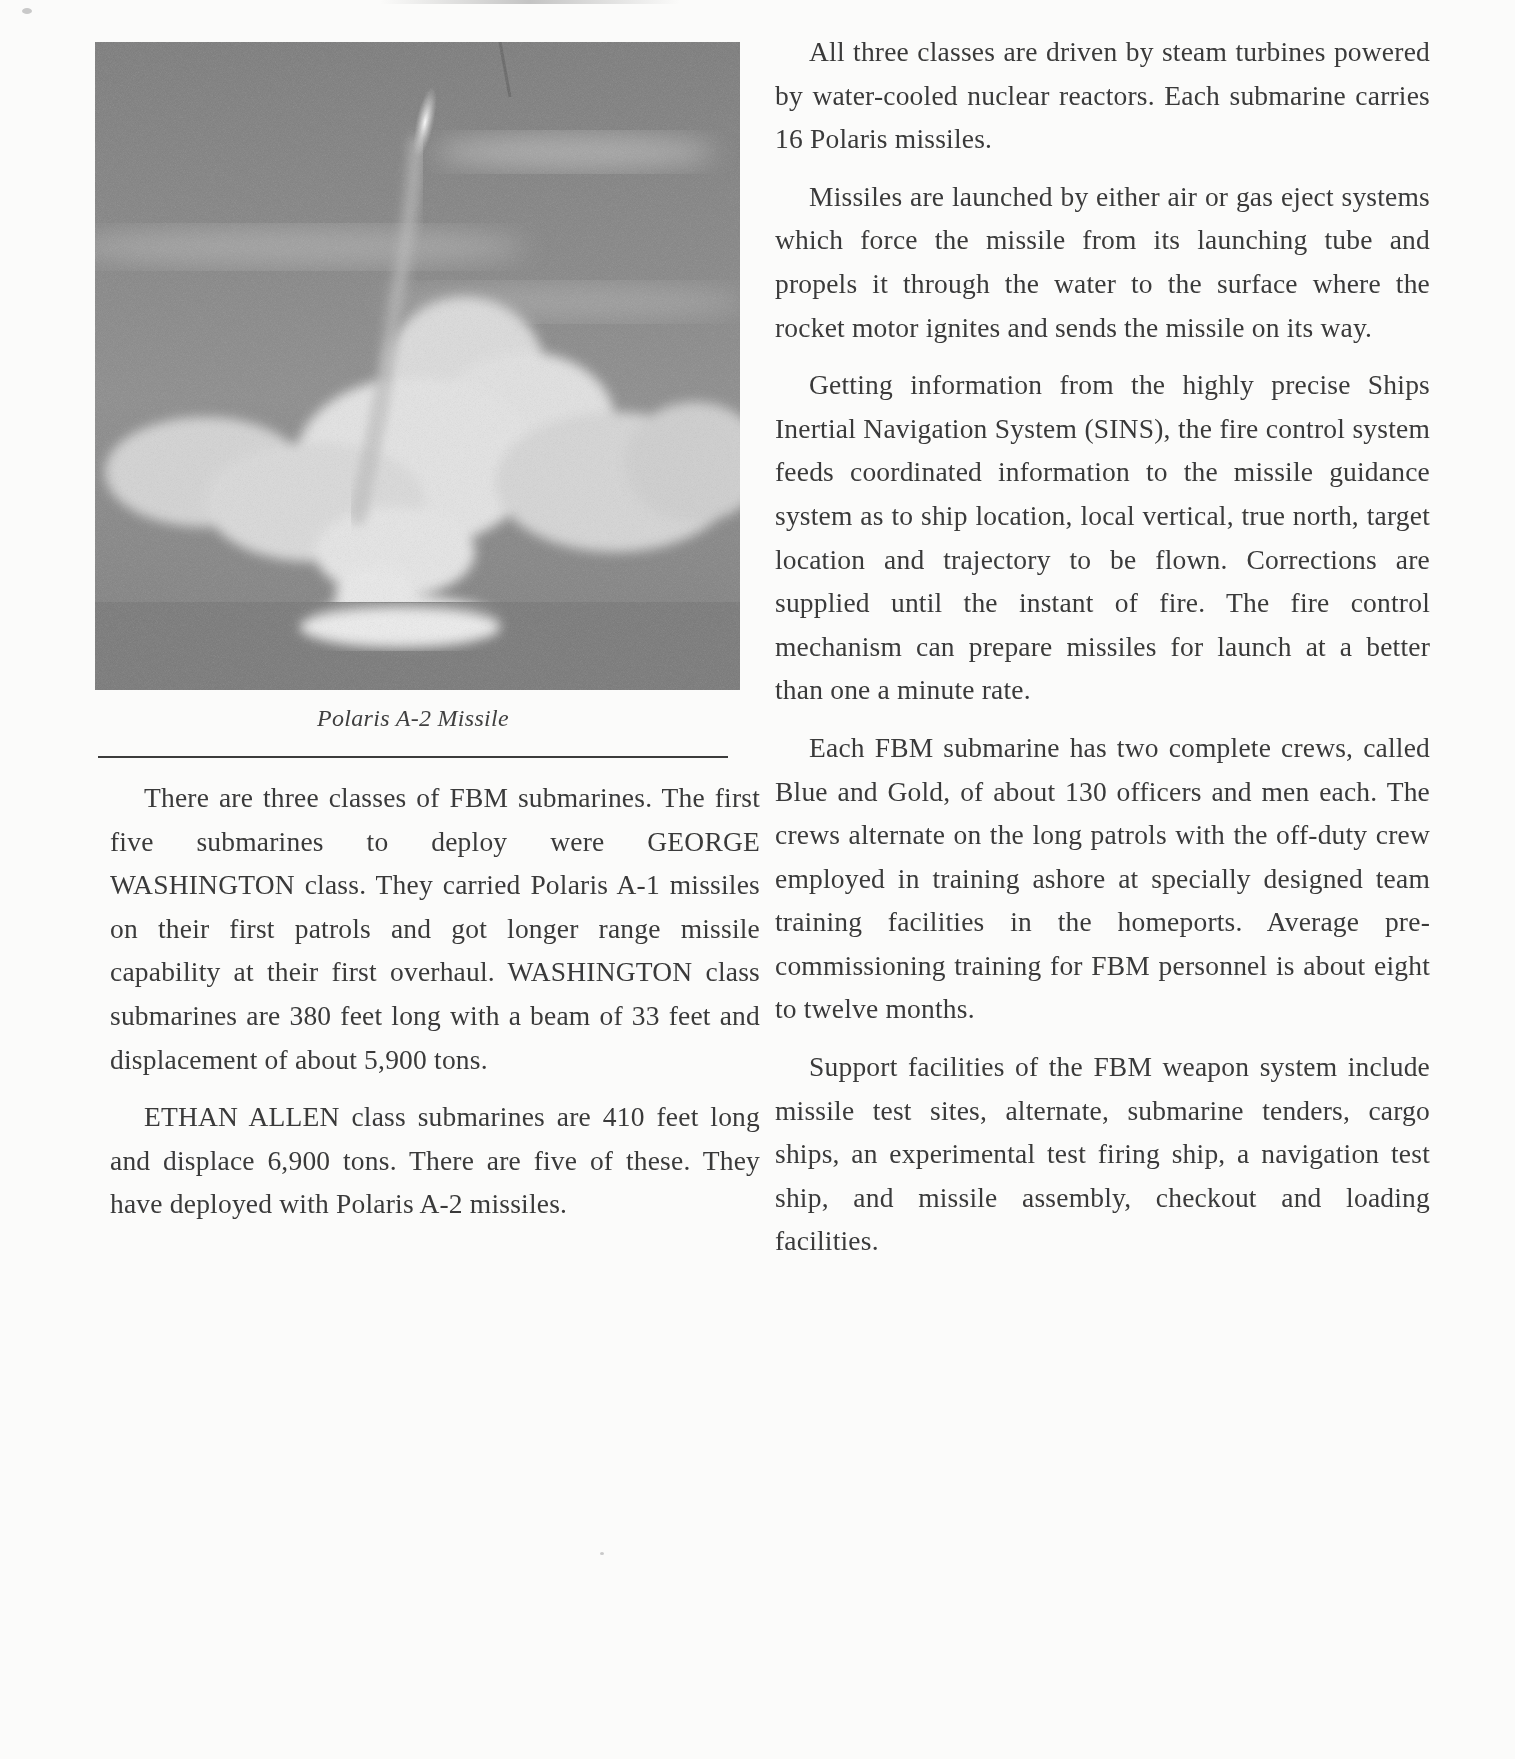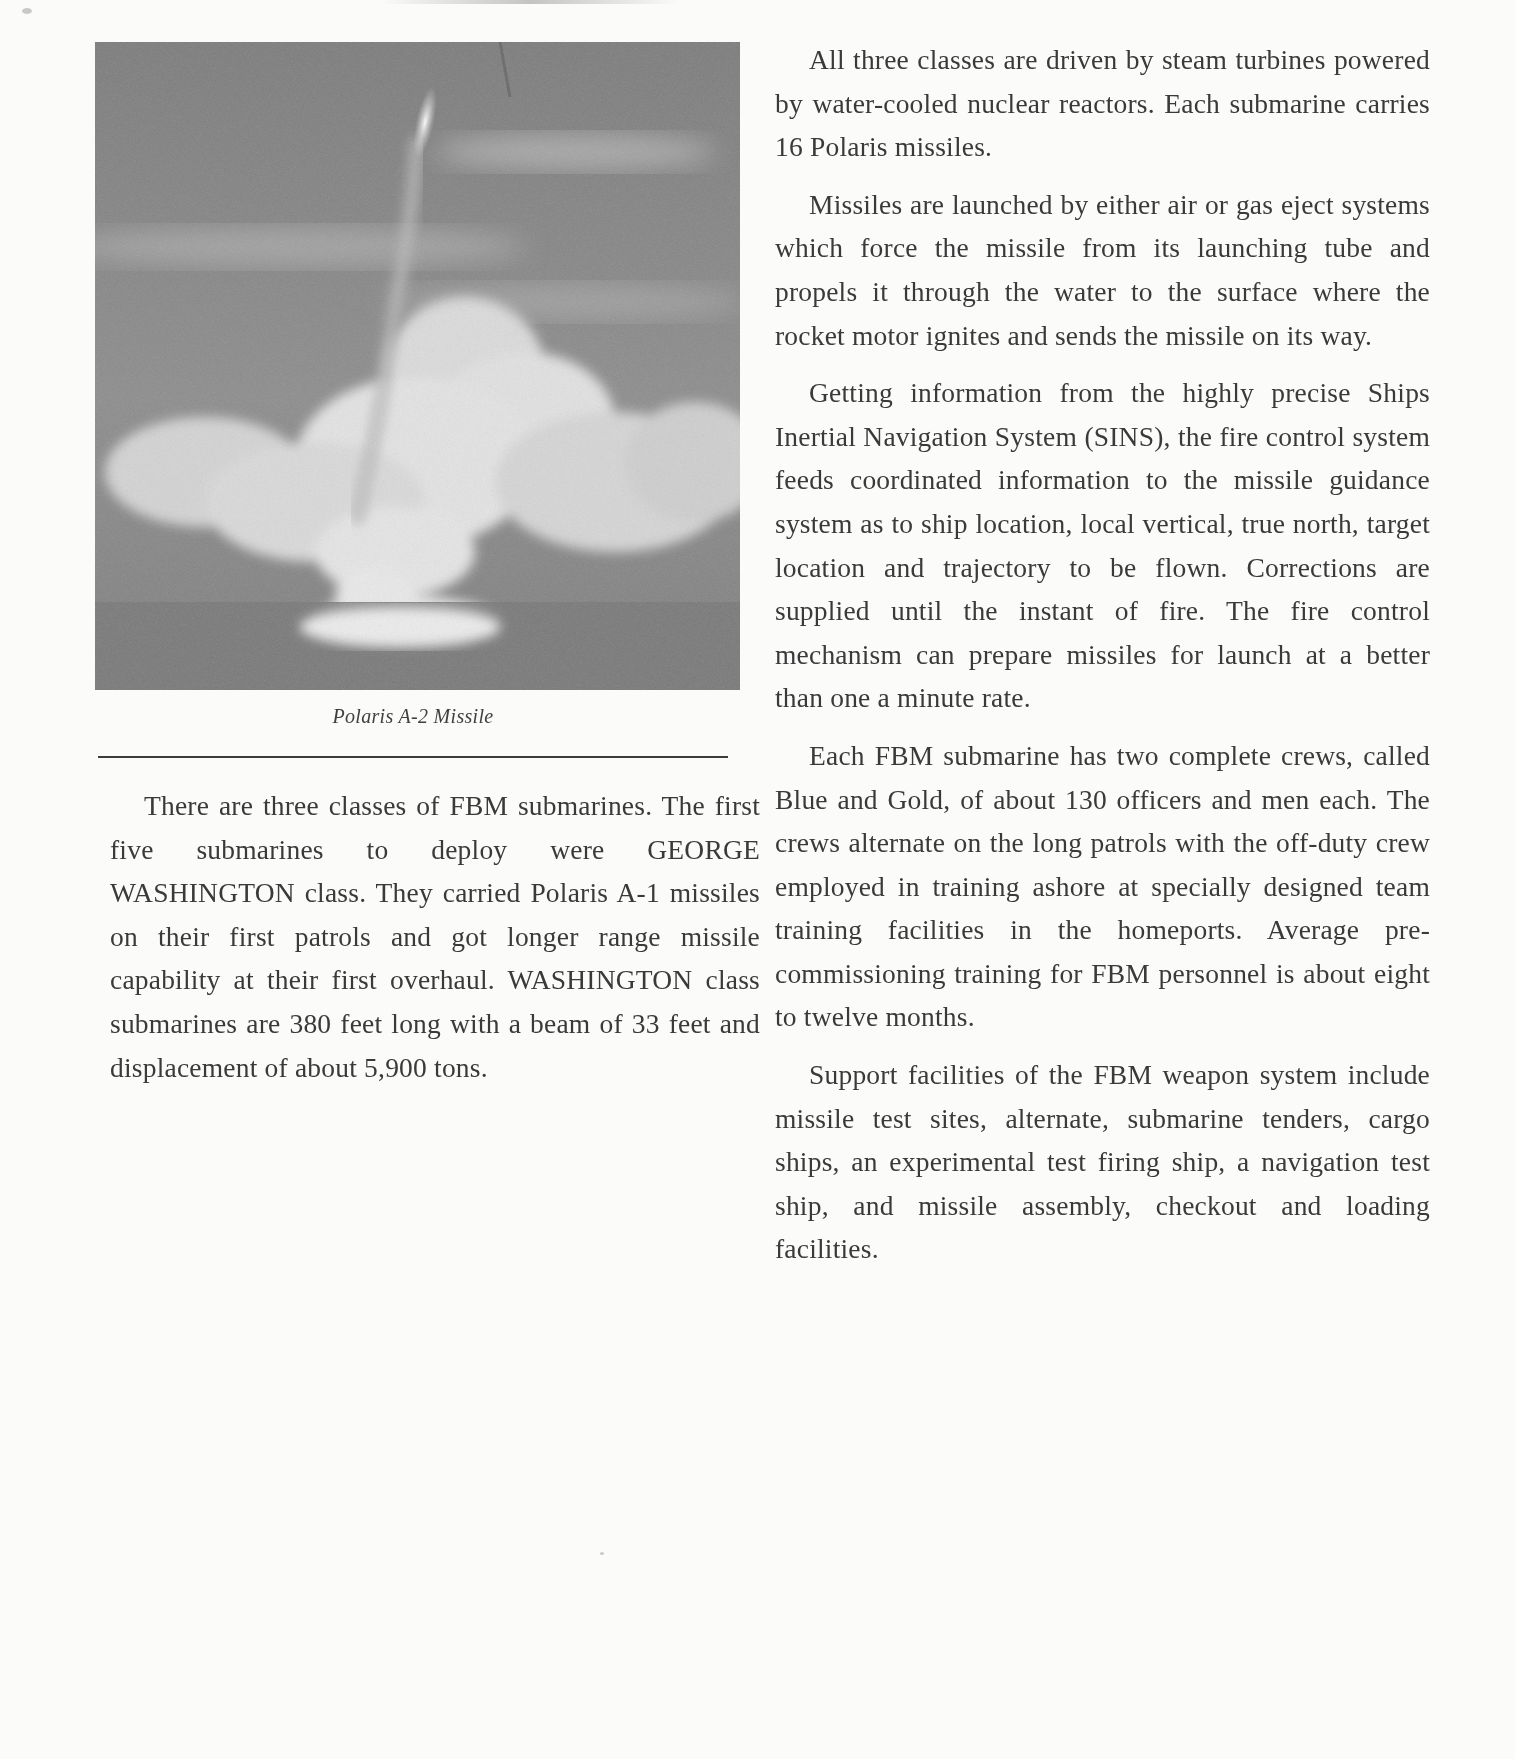--- a/index.html
+++ b/index.html
@@ -20,38 +20,38 @@
     position: absolute; left: 95px; top: 42px; width: 645px; height: 648px;
     overflow: hidden;
     background: #8a8a8a;
     box-shadow: inset 0 0 0 1px #6f6f6f;
   }
   .photo svg { display: block; width: 100%; height: 100%; }
   .caption {
     position: absolute; left: 98px; top: 705px; width: 630px;
     text-align: center;
     font-style: italic;
-    font-size: 20px;
+    font-size: 24px;
     color: #404040;
     letter-spacing: 0.3px;
   }
   .rule {
     position: absolute; left: 98px; top: 756px; width: 630px; height: 2px;
     background: #3c3c3c;
   }
   .column {
     position: absolute;
     font-size: 27.5px;
     line-height: 43.6px;
     text-align: justify;
     letter-spacing: 0.2px;
   }
   .col-left  { left: 110px; top: 776px; width: 650px; }
   .col-right { left: 775px; top: 30px;  width: 655px; }
-  .para { margin: 8px 0 14px 0; text-indent: 34px; }
+  .para { margin: 0 0 14px 0; text-indent: 34px; }
   .col-right .para { margin-bottom: 14px; }
 </style>
 </head>
 <body>
 
 <div class="top-smudge"></div>
 <div class="page-speck" style="left:22px;top:8px;width:10px;height:6px;"></div>
 <div class="page-speck" style="left:600px;top:1552px;width:4px;height:3px;"></div>
 
 <div class="photo">
@@ -118,20 +118,21 @@
 
     <rect x="0" y="0" width="645" height="648" filter="url(#noise)"></rect>
   </svg>
 </div>
 
 <div class="caption">Polaris A-2 Missile</div>
 <div class="rule"></div>
 
 <div class="column col-left">
   <p class="para">There are three classes of FBM submarines. The first five submarines to deploy were GEORGE WASHINGTON class. They carried Polaris A-1 missiles on their first patrols and got longer range missile capability at their first overhaul.  WASHINGTON class submarines are 380 feet long with a beam of 33 feet and displacement of about 5,900 tons.</p>
+  <p class="para">ETHAN ALLEN class submarines are 410 feet long and displace 6,900 tons.  There are five of these.  They have deployed with Polaris A-2 missiles.</p>
 </div>
 
 <div class="column col-right">
   <p class="para">All three classes are driven by steam turbines powered by water-cooled nuclear reactors.  Each submarine carries 16 Polaris missiles.</p>
   <p class="para">Missiles are launched by either air or gas eject systems which force the missile from its launching tube and propels it through the water to the surface where the rocket motor ignites and sends the missile on its way.</p>
   <p class="para">Getting information from the highly precise Ships Inertial Navigation System (SINS), the fire control system feeds coordinated information to the missile guidance system as to ship location, local vertical, true north, target location and trajectory to be flown.  Corrections are supplied until the instant of fire. The fire control mechanism can prepare missiles for launch at a better than one a minute rate.</p>
   <p class="para">Each FBM submarine has two complete crews, called Blue and Gold, of about 130 officers and men each.  The crews alternate on the long patrols with the off-duty crew employed in training ashore at specially designed team training facilities in the homeports. Average pre-commissioning training for FBM personnel is about eight to twelve months.</p>
   <p class="para">Support facilities of the FBM weapon system include missile test sites, alternate, submarine tenders, cargo ships, an experimental test firing ship, a navigation test ship, and missile assembly, checkout and loading facilities.</p>
 </div>
 

